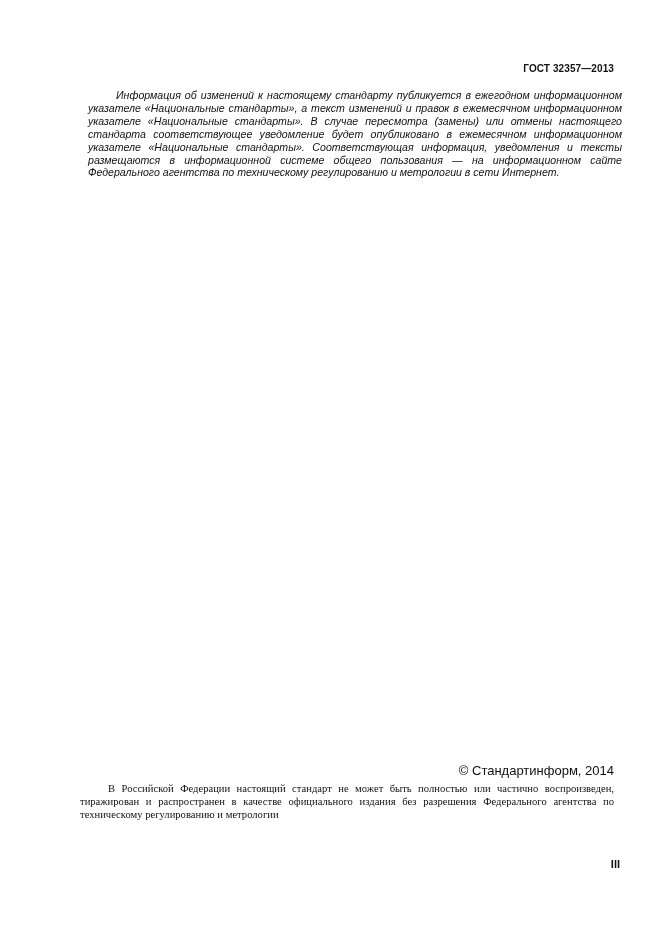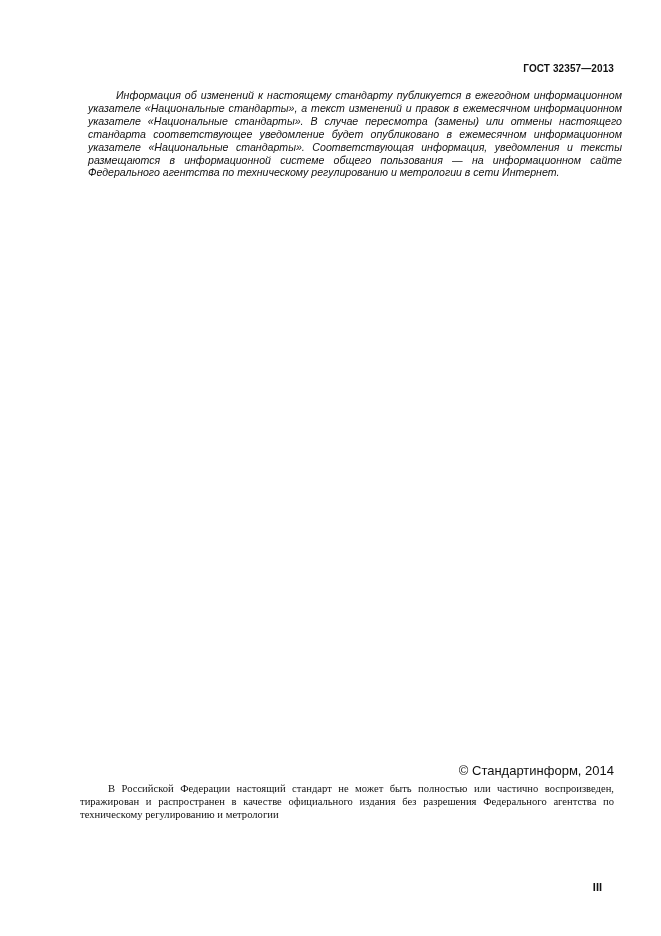--- a/index.html
+++ b/index.html
@@ -20,22 +20,22 @@
       position: absolute; right: 47px; top: 763px;
       font-size: 13px;
       margin-left: 48px;
     }
     .rights-block {
       position: absolute; left: 80px; top: 782px; width: 534px;
       font-size: 10.6px; line-height: 13px;
       text-align: justify; text-indent: 28px; font-family: Liberation Serif, serif;
     }
     .page-number {
-      position: absolute; right: 59px; top: 858px;
-      font-size: 11px; font-weight: bold; margin-top: 23px;
+      position: absolute; right: 41px; top: 858px;
+      font-size: 11px; font-weight: bold;
     }
   </style>
 </head>
 <body>
 
 <div class="header-code">ГОСТ 32357—2013</div>
 
 <div class="info-block">Информация об изменений к настоящему стандарту публикуется в ежегодном информационном указателе «Национальные стандарты», а текст изменений и правок в ежемесячном  информационном указателе «Национальные стандарты». В случае пересмотра (замены) или отмены настоящего стандарта соответствующее уведомление будет опубликовано в ежемесячном информационном указателе «Национальные стандарты». Соответствующая информация, уведомления и тексты размещаются в информационной системе общего пользования — на информационном сайте Федерального агентства по техническому регулированию и метрологии в сети Интернет.</div>
 
 <div class="copyright">© Стандартинформ, 2014</div>

